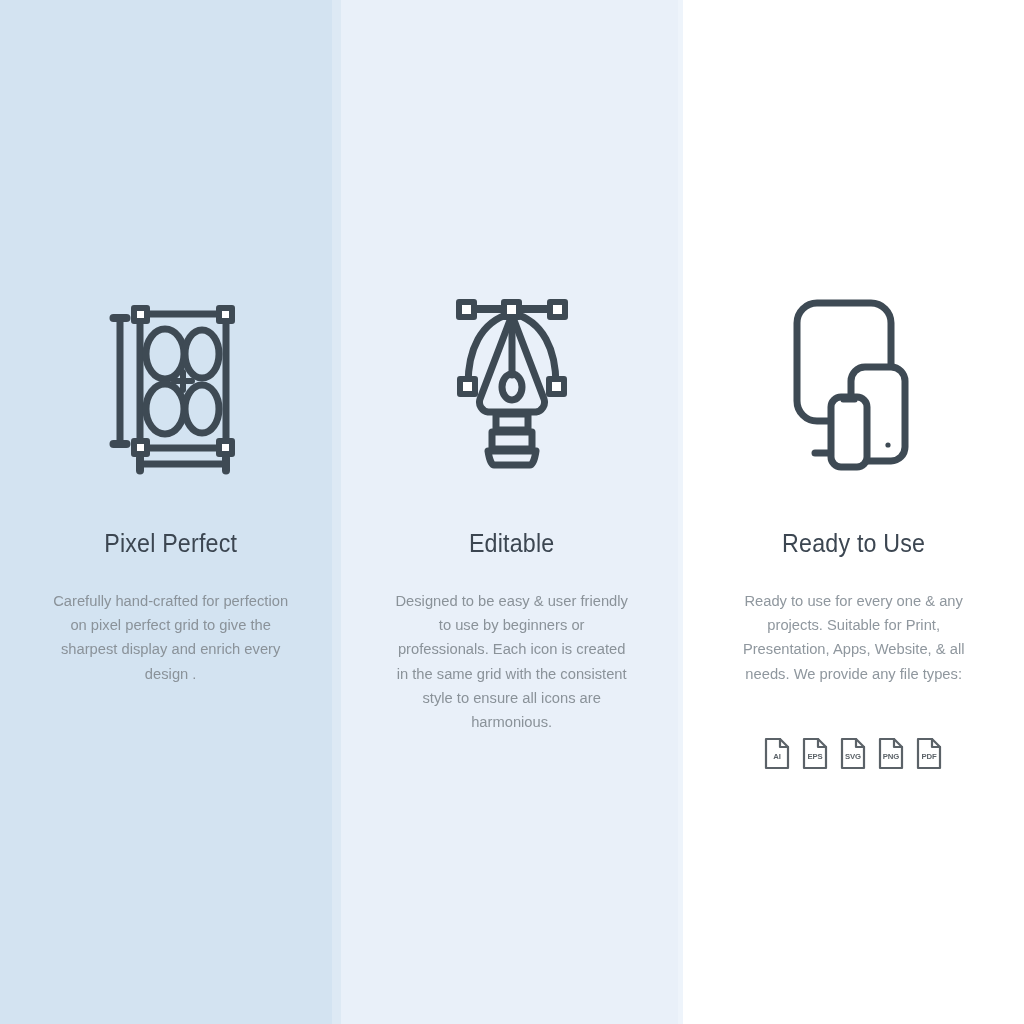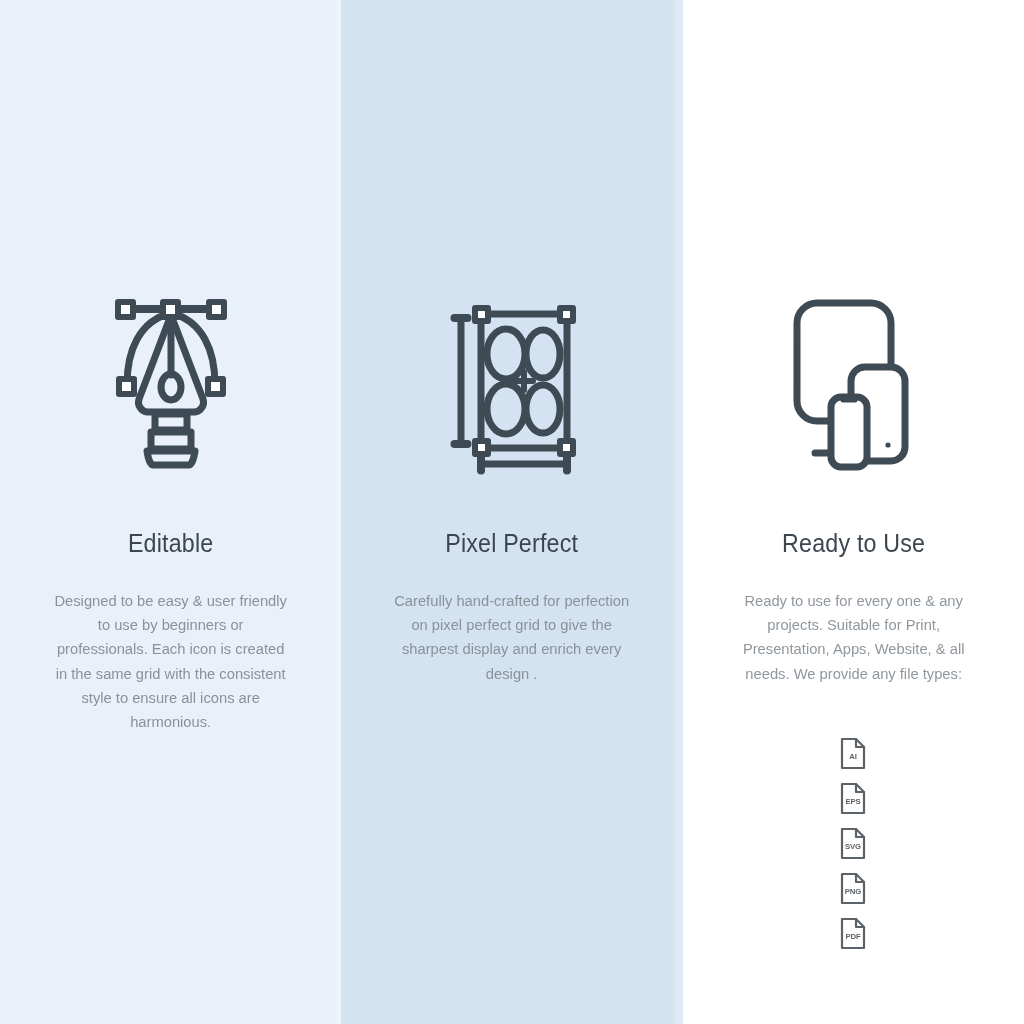--- a/index.html
+++ b/index.html
@@ -90,22 +90,23 @@
     transform: scaleX(0.95);
   }
   .panel--three .body-copy { color: #8f979e; }
 
   .filetypes {
     position: absolute;
     top: 737px;
     left: 0;
     width: 100%;
     display: flex;
-    flex-direction: column;
+    flex-direction: row;
     align-items: center;
+    justify-content: center;
     gap: 12px;
   }
 
   .filebadge {
     position: relative;
     width: 26px;
     height: 33px;
   }
   .filebadge svg { display: block; }
   .filebadge .ext {
@@ -120,20 +121,55 @@
     color: #5b6268;
     font-family: "Liberation Sans", "DejaVu Sans", sans-serif;
     transform: scaleX(1.05);
   }
 </style>
 </head>
 <body>
 
 <div class="board">
 
+  <section class="panel panel--one">
+
+    <div class="icon-wrap">
+      <svg width="122" height="180" viewBox="0 0 122 180" fill="none" stroke="#3e4a54" stroke-width="7" stroke-linecap="round" stroke-linejoin="round">
+
+        <line x1="10" y1="26" x2="10" y2="152"></line>
+        <line x1="3.5" y1="26" x2="16.5" y2="26" stroke-width="8"></line>
+        <line x1="3.5" y1="152" x2="16.5" y2="152" stroke-width="8"></line>
+
+        <rect x="30" y="22" width="86" height="134" stroke-width="7"></rect>
+
+        <ellipse cx="55" cy="62" rx="19" ry="25"></ellipse>
+        <ellipse cx="92" cy="62" rx="17" ry="24"></ellipse>
+        <ellipse cx="55" cy="117" rx="19" ry="25"></ellipse>
+        <ellipse cx="92" cy="117" rx="17" ry="24"></ellipse>
+
+        <line x1="73" y1="80" x2="73" y2="98" stroke-width="6"></line>
+        <line x1="64" y1="89" x2="82" y2="89" stroke-width="6"></line>
+
+        <rect x="24" y="16" width="13" height="13" fill="#ffffff" stroke-width="6"></rect>
+        <rect x="109" y="16" width="13" height="13" fill="#ffffff" stroke-width="6"></rect>
+        <rect x="24" y="149" width="13" height="13" fill="#ffffff" stroke-width="6"></rect>
+        <rect x="109" y="149" width="13" height="13" fill="#ffffff" stroke-width="6"></rect>
+
+        <line x1="30" y1="172" x2="116" y2="172"></line>
+        <line x1="30" y1="165.5" x2="30" y2="178.5" stroke-width="8"></line>
+        <line x1="116" y1="165.5" x2="116" y2="178.5" stroke-width="8"></line>
+      </svg>
+    </div>
+
+    <h2 class="title">Pixel Perfect</h2>
+
+    <p class="body-copy">Carefully hand-crafted for perfection on pixel perfect grid to give the sharpest display and enrich every design .</p>
+  </section>
+
   <section class="panel panel--two">
 
     <div class="icon-wrap">
       <svg width="124" height="178" viewBox="0 0 124 178" fill="none" stroke="#3e4a54" stroke-width="7" stroke-linecap="round" stroke-linejoin="round">
 
         <line x1="16" y1="16" x2="108" y2="16" stroke-width="8"></line>
 
         <path d="M62 20 C 30 28, 18 58, 18 92"></path>
         <path d="M62 20 C 94 28, 106 58, 106 92"></path>
 
@@ -152,55 +188,20 @@
         <rect x="10" y="86" width="15" height="15" fill="#ffffff" stroke-width="6"></rect>
         <rect x="99" y="86" width="15" height="15" fill="#ffffff" stroke-width="6"></rect>
       </svg>
     </div>
 
     <h2 class="title">Editable</h2>
 
     <p class="body-copy">Designed to be easy &amp; user friendly to use by beginners or professionals. Each icon is created in the same grid with the consistent style to ensure all icons are harmonious.</p>
   </section>
 
-  <section class="panel panel--one">
-
-    <div class="icon-wrap">
-      <svg width="122" height="180" viewBox="0 0 122 180" fill="none" stroke="#3e4a54" stroke-width="7" stroke-linecap="round" stroke-linejoin="round">
-
-        <line x1="10" y1="26" x2="10" y2="152"></line>
-        <line x1="3.5" y1="26" x2="16.5" y2="26" stroke-width="8"></line>
-        <line x1="3.5" y1="152" x2="16.5" y2="152" stroke-width="8"></line>
-
-        <rect x="30" y="22" width="86" height="134" stroke-width="7"></rect>
-
-        <ellipse cx="55" cy="62" rx="19" ry="25"></ellipse>
-        <ellipse cx="92" cy="62" rx="17" ry="24"></ellipse>
-        <ellipse cx="55" cy="117" rx="19" ry="25"></ellipse>
-        <ellipse cx="92" cy="117" rx="17" ry="24"></ellipse>
-
-        <line x1="73" y1="80" x2="73" y2="98" stroke-width="6"></line>
-        <line x1="64" y1="89" x2="82" y2="89" stroke-width="6"></line>
-
-        <rect x="24" y="16" width="13" height="13" fill="#ffffff" stroke-width="6"></rect>
-        <rect x="109" y="16" width="13" height="13" fill="#ffffff" stroke-width="6"></rect>
-        <rect x="24" y="149" width="13" height="13" fill="#ffffff" stroke-width="6"></rect>
-        <rect x="109" y="149" width="13" height="13" fill="#ffffff" stroke-width="6"></rect>
-
-        <line x1="30" y1="172" x2="116" y2="172"></line>
-        <line x1="30" y1="165.5" x2="30" y2="178.5" stroke-width="8"></line>
-        <line x1="116" y1="165.5" x2="116" y2="178.5" stroke-width="8"></line>
-      </svg>
-    </div>
-
-    <h2 class="title">Pixel Perfect</h2>
-
-    <p class="body-copy">Carefully hand-crafted for perfection on pixel perfect grid to give the sharpest display and enrich every design .</p>
-  </section>
-
   <section class="panel panel--three">
 
     <div class="icon-wrap">
       <svg width="120" height="178" viewBox="0 0 120 178" fill="none" stroke="#3e4a54" stroke-width="7" stroke-linecap="round" stroke-linejoin="round">
 
         <path d="M50 128 L 40 160"></path>
         <line x1="22" y1="160" x2="62" y2="160" stroke-width="7"></line>
 
         <rect x="4" y="10" width="94" height="118" rx="20" fill="#ffffff"></rect>
 

